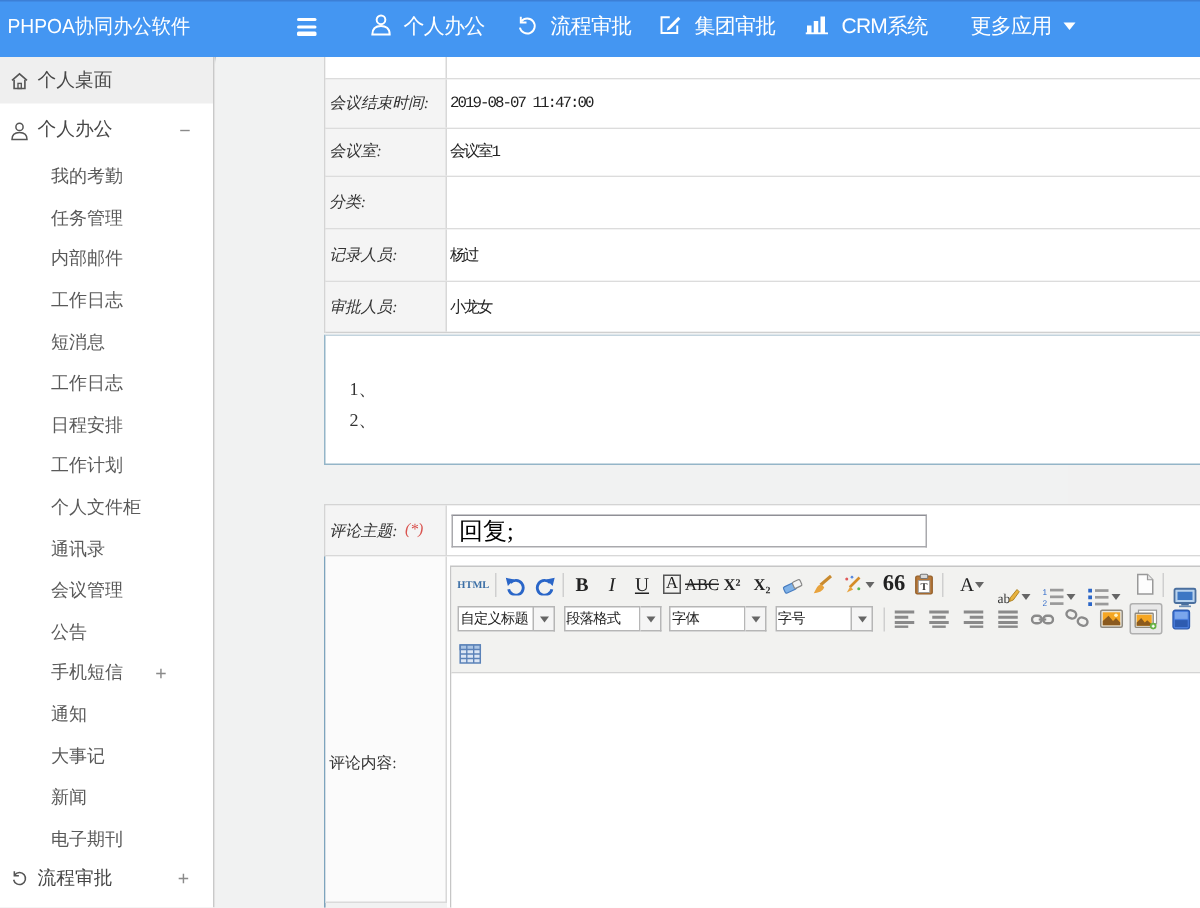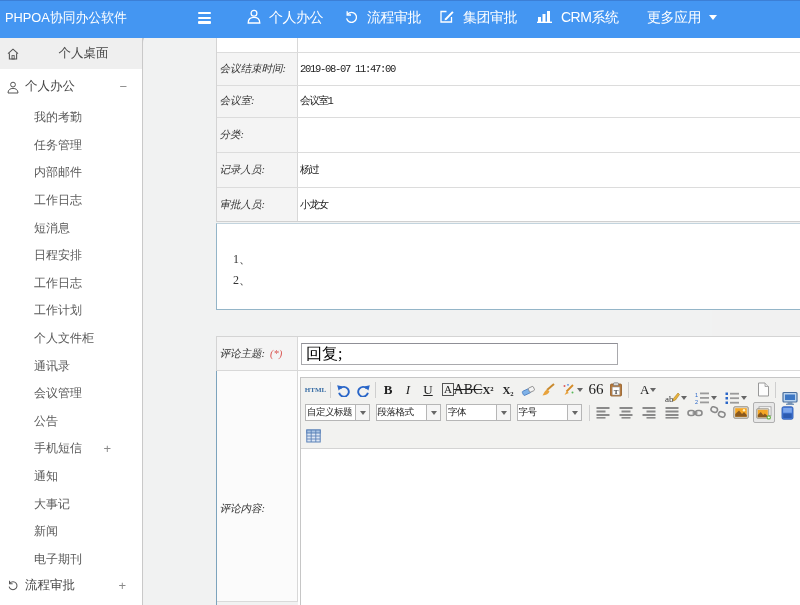--- a/index.html
+++ b/index.html
@@ -17,21 +17,21 @@
 .nav-item { position:absolute; top:0; height:33px; display:flex; align-items:center;
   color:#fff; font-size:14px; letter-spacing:-0.5px; cursor:pointer; white-space:nowrap; }
 .nav-item svg { margin-right:8px; }
 .caret-down { width:0; height:0; border-left:4.5px solid transparent; border-right:4.5px solid transparent;
   border-top:5.5px solid #fff; margin-left:8px; }
 
 
 .sidebar { position:absolute; left:0; top:38px; width:143px; height:567px;
   background:#fff; border-right:1px solid #c9c9c9; }
 .side-head { position:relative; height:31px; background:#efefef; display:flex; align-items:center;
-  color:#474747; font-size:12.5px;justify-content:center; }
+  color:#474747; font-size:12.5px; }
 .side-sect { position:relative; display:flex; align-items:center; color:#474747; font-size:12.5px; }
 .side-sect .sicon, .side-head .sicon { position:absolute; left:7px; width:12px; height:12px; }
 .side-sect .slabel, .side-head .slabel { margin-left:25px; }
 .toggle { position:absolute; color:#8a8a8a; font-size:13px; font-weight:400; }
 .side-item { height:27.6px; display:flex; align-items:center; color:#5a5a5a; font-size:12px;
   padding-left:34px; cursor:pointer; }
 
 
 .content { position:absolute; left:144px; top:38px; width:568px; height:567px; background:#f1f2f2; }
 .main { position:absolute; left:72px; top:0; width:640px; }
@@ -57,21 +57,21 @@
 .crow1 { display:flex; height:34px; border-bottom:1px solid #d8d8d8; }
 .crow1 .dlabel { align-items:center; }
 .creq { color:#d9534f; font-style:italic; margin-left:5px; font-family:"Liberation Serif", serif; font-size:10.5px; }
 .crow1 .cval { flex:1; background:#fff; padding:6px 0 0 3px; }
 .subject-input { width:317px; height:22px; border:1px solid #a9a9ad; border-top-color:#8f8f96;
   background:#fff; font-size:16px; font-family:"Liberation Serif", serif; color:#000;
   padding:0 4px; outline:none; }
 .crow2 { display:flex; border-bottom:1px solid #e2e2e2; border-left:1px solid #7da4bd; margin-left:-1px; }
 .crow2 .dlabel2 { width:81px; background:#fbfbfb; border-right:1px solid #d8d8d8; border-bottom:1px solid #dadada;
   display:flex; align-items:flex-start; padding-left:2.5px; padding-top:131px; height:231px;
-  font-family:"Liberation Serif", serif; font-style:italic; font-size:10.5px; color:#333; }
+  font-family:"Liberation Serif", serif; font-size:10.5px; color:#333; }
 .crow2 .cval2 { flex:1; background:#fff; padding:6px 0 0 2px; }
 
 
 .editor { width:556px; border:1px solid #c6c6c6; background:#fff; }
 .toolbar { background:#f2f2f0; border-bottom:1px solid #d4d4d4; padding:0 2px 1px 2px; }
 .tb-row { display:flex; align-items:center; height:23px; }
 .tb-btn { width:20px; height:21px; display:flex; align-items:center; justify-content:center;
   border:1px solid transparent; border-radius:2px; cursor:pointer; position:relative; }
 .tb-btn.wide { width:auto; padding:0 2px; }
 #tb-row1 .tb-btn { margin-right:0; }
@@ -91,23 +91,23 @@
 .tb-combo .cbtn { width:14px; height:17px; background:#f5f5f5; border:1px solid #b6b6b6; border-left:none;
   display:flex; align-items:center; justify-content:center; }
 .edit-area { height:170px; background:#fff; }
 
 .tb-text { font-family:"Liberation Serif", serif; color:#222;text-align:right; }
 .html-label { font-size:7px; font-weight:bold; color:#3a6ea5; letter-spacing:0; }
 .b-label { font-weight:bold; font-size:13px; }
 .i-label { font-style:italic; font-size:13px; font-family:"Liberation Serif", serif; }
 .u-label { text-decoration:underline; font-size:13px; }
 .abox-label { font-size:11px; border:1px solid #555; padding:0 1px; line-height:11px; }
-.strike-label { font-size:14px; text-decoration:line-through; letter-spacing:0; }
+.strike-label { font-size:11px; text-decoration:line-through; letter-spacing:0; }
 .sup-label, .sub-label { font-size:11px; font-weight:bold; }
-.quote-label { font-size:15px; font-weight:normal; font-family:"Liberation Serif", serif; line-height:8px; height:10px; }
+.quote-label { font-size:15px; font-weight:bold; font-family:"Liberation Serif", serif; line-height:8px; height:10px; }
 .fontA-label { font-size:13px; font-family:"Liberation Serif", serif; }
 </style>
 </head>
 <body>
 
 <div class="topbar">
   <div class="logo">PHPOA协同办公软件</div>
   <div class="hamburger">
       <i></i>
       <i></i>
@@ -178,24 +178,24 @@
       <div class="side-item">
         <span>内部邮件</span>
       </div>
       <div class="side-item">
         <span>工作日志</span>
       </div>
       <div class="side-item">
         <span>短消息</span>
       </div>
       <div class="side-item">
+        <span>工作日志</span>
+      </div>
+      <div class="side-item">
         <span>日程安排</span>
-      </div>
-      <div class="side-item">
-        <span>工作日志</span>
       </div>
       <div class="side-item">
         <span>工作计划</span>
       </div>
       <div class="side-item">
         <span>个人文件柜</span>
       </div>
       <div class="side-item">
         <span>通讯录</span>
       </div>

